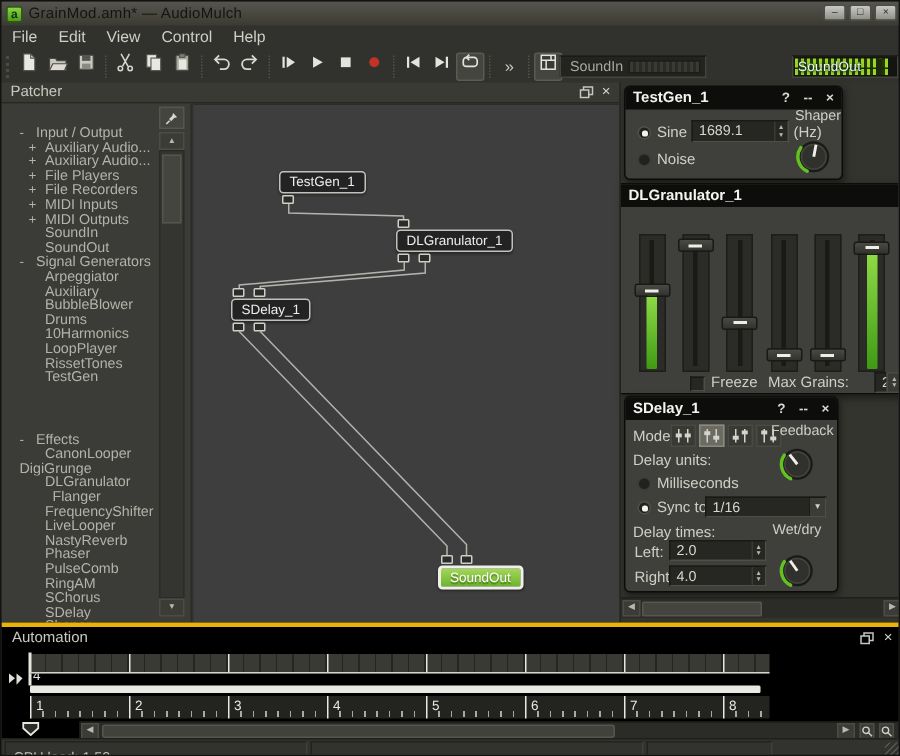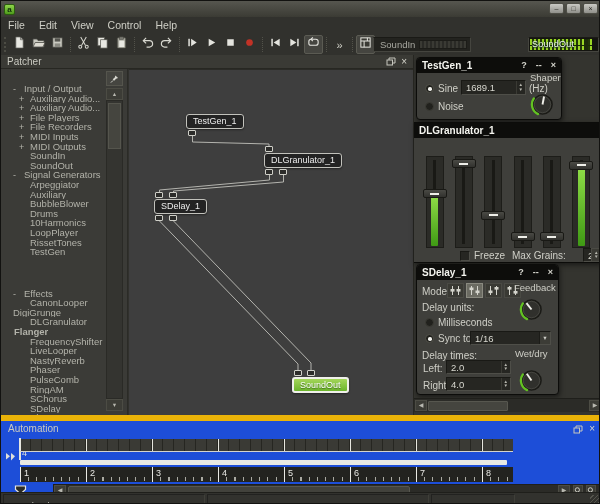--- a/index.html
+++ b/index.html
@@ -121,21 +121,21 @@
   .modebtn{position:absolute;width:17px;height:15px;background:#3a3a34;border:1px solid #4a4a44;
     display:flex;align-items:center;justify-content:center;}
   .modebtn.active{background:#6b6b62;border-color:#8a8a80;}
 
   .hscroll{position:absolute;left:0;top:343px;width:188px;height:14px;background:#2b2b27;border-top:1px solid #1f1f1b;}
   .hs-thumb{position:absolute;left:14px;top:1.5px;width:80px;height:10px;background:#45453f;border:1px solid #57574f;border-radius:1px;}
   .hs-btn{position:absolute;top:1px;width:12px;height:11px;background:#3c3c36;border:1px solid #4c4c44;
     color:#b8b8b0;font-size:6px;text-align:center;line-height:9px;}
 
   
-  .automation{position:absolute;left:0;top:414px;width:600px;height:77px;background:#1d4ed8;border-top:6px solid #eab308;}
+  .automation{position:absolute;left:0;top:414px;width:600px;height:77px;background:#000000;border-top:3px solid #eab308;}
   .ahdr{position:absolute;left:0;top:0;width:600px;height:15px;display:flex;align-items:center;}
   .ahdr .t{font-size:10px;color:#c9c9c0;padding-left:7px;flex:1;}
   .tsig{position:absolute;left:21px;font-size:9px;color:#e2e2da;}
   .tline{position:absolute;left:18px;top:17px;width:2px;height:22px;background:#e6e6e0;}
   .gridstrip{position:absolute;left:19px;top:18px;width:493px;height:13px;background:#3a3a35;
     border-bottom:1px solid #d4d4ce;
     background-image:repeating-linear-gradient(90deg,transparent 0 10px,#262621 10px 11px);}
   .gtick{position:absolute;top:0;bottom:0;width:1px;background:#e6e6e0;}
   .loopnotch{position:absolute;left:19px;top:39px;width:487px;height:5px;background:#e9e9e4;border-radius:1px;}
   .ruler{position:absolute;left:19px;top:46px;width:493px;height:15px;background:#23231f;}
@@ -158,20 +158,21 @@
   .grip{position:absolute;right:1px;top:2px;width:10px;height:10px;
     background:repeating-linear-gradient(135deg,transparent 0 2px,#55554d 2px 3px);}
 </style>
 </head>
 <body>
 
 <div class="app">
 
   <div class="titlebar">
     <div class="appicon">a</div>
+    <div class="apptitle">GrainMod.amh* — AudioMulch</div>
     <div class="winbtns">
       <div class="winbtn">–</div>
       <div class="winbtn">□</div>
       <div class="winbtn">×</div>
     </div>
   </div>
 
   <div class="menubar">
     <span class="menuitem">File</span>
     <span class="menuitem">Edit</span>
@@ -329,21 +330,21 @@
         <div class="trow" style="padding-left: 29px;"><span>BubbleBlower</span></div>
         <div class="trow" style="padding-left: 29px;"><span>Drums</span></div>
         <div class="trow" style="padding-left: 29px;"><span>10Harmonics</span></div>
         <div class="trow" style="padding-left: 29px;"><span>LoopPlayer</span></div>
         <div class="trow" style="padding-left: 29px;"><span>RissetTones</span></div>
         <div class="trow" style="padding-left: 29px;"><span>TestGen</span></div>
         <div class="trow" style="padding-left: 12px; margin-top: 32px;"><span class="tglyph">-</span><span>Effects</span></div>
         <div class="trow" style="padding-left: 29px;"><span>CanonLooper</span></div>
         <div class="trow" style="padding-left: 12px;"><span>DigiGrunge</span></div>
         <div class="trow" style="padding-left: 29px;"><span>DLGranulator</span></div>
-        <div class="trow" style="padding-left: 13px; font-weight: bold;"><span>Flanger</span></div>
+        <div class="trow" style="padding-left: 34px;"><span>Flanger</span></div>
         <div class="trow" style="padding-left: 29px;"><span>FrequencyShifter</span></div>
         <div class="trow" style="padding-left: 29px;"><span>LiveLooper</span></div>
         <div class="trow" style="padding-left: 29px;"><span>NastyReverb</span></div>
         <div class="trow" style="padding-left: 29px;"><span>Phaser</span></div>
         <div class="trow" style="padding-left: 29px;"><span>PulseComb</span></div>
         <div class="trow" style="padding-left: 29px;"><span>RingAM</span></div>
         <div class="trow" style="padding-left: 29px;"><span>SChorus</span></div>
         <div class="trow" style="padding-left: 29px;"><span>SDelay</span></div>
         <div class="trow" style="padding-left: 29px;"><span>Shaper</span></div>
         <div class="trow" style="padding-left: 29px;"><span>SSpat</span></div>

